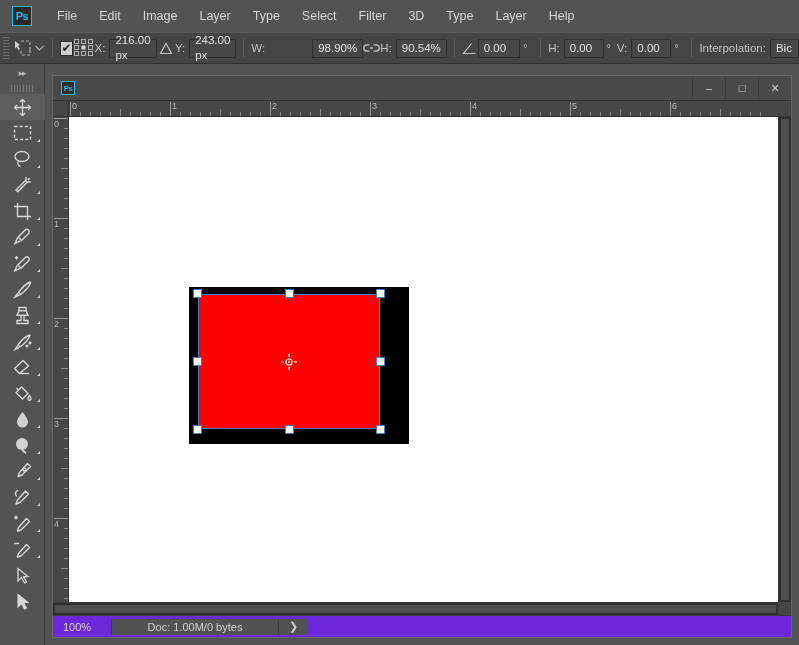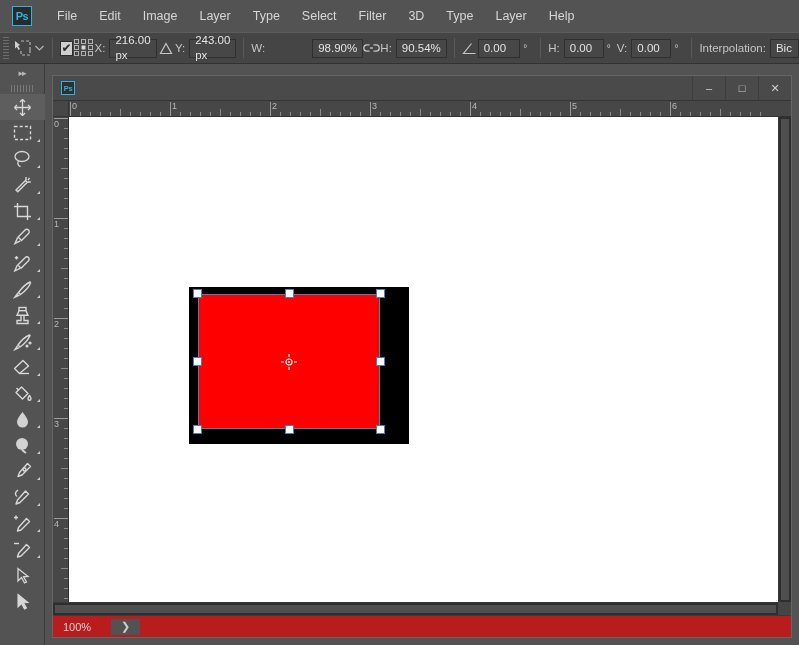--- a/index.html
+++ b/index.html
@@ -164,21 +164,21 @@
   #sb-v-thumb { position: absolute; left: 2px; right: 2px; top: 2px; bottom: 2px; background: #4f4f4f; }
   #sb-h {
     position: absolute; left: 0; right: 13px; bottom: 22px; height: 13px;
     background: #2e2e2e; border-top: 1px solid #3a3a3a;
   }
   #sb-h-thumb { position: absolute; top: 2px; bottom: 2px; left: 2px; right: 2px; background: #4f4f4f; }
 
   
   #statusbar {
     position: absolute; left: 0; right: 0; bottom: 0; height: 22px;
-    background: #b91c1c; border-top: 1px solid #3a3a3a;
+    background: #6d28d9; border-top: 1px solid #3a3a3a;
     display: flex; align-items: center;
   }
   #sb-zoom {
     width: 58px; color: #d3d3d3; font-size: 11px;
     padding-left: 10px; height: 22px; display: flex; align-items: center;
   }
   #sb-docinfo {
     flex: 0 0 168px; color: #d3d3d3; font-size: 11px;
     background: #525252; height: 16px; display: flex; align-items: center;
     justify-content: center; border-left: 1px solid #3f3f3f; border-right: 1px solid #3f3f3f;
@@ -669,17 +669,18 @@
 
     <div id="sb-v">
       <div id="sb-v-thumb"></div>
     </div>
     <div id="sb-h">
       <div id="sb-h-thumb"></div>
     </div>
 
     <div id="statusbar">
       <div id="sb-zoom">100%</div>
+      <div id="sb-docinfo">Doc: 1.00M/0 bytes</div>
       <div id="sb-arrow">❯</div>
     </div>
 
   </div>
 </div>
 
 </body></html>

